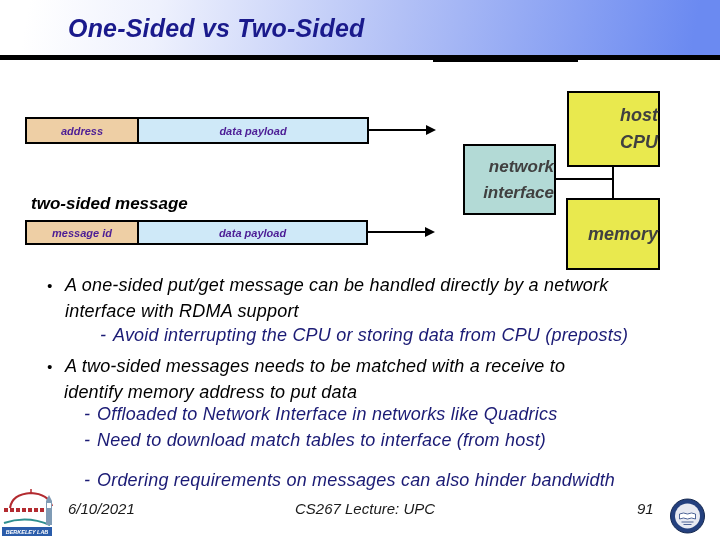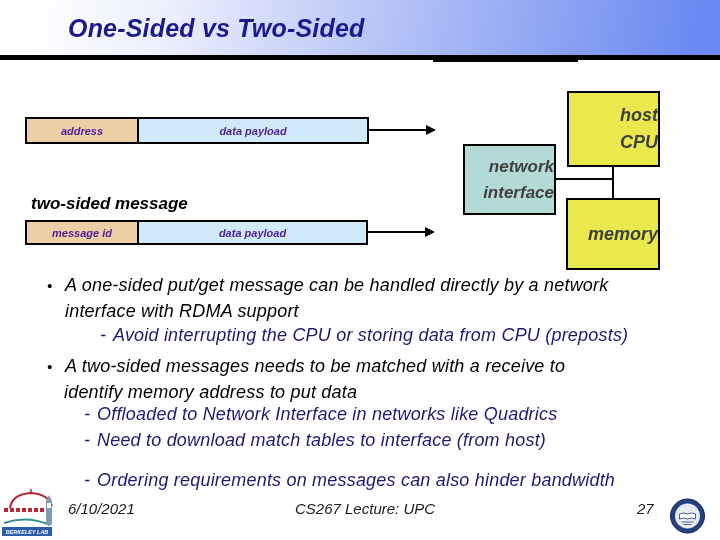--- a/index.html
+++ b/index.html
@@ -143,21 +143,21 @@
       <rect x="44" y="14" width="6" height="24" fill="#7f9bb5"></rect>
       <path d="M44,14 L47,8 L50,14 Z" fill="#7f9bb5"></path>
       <rect x="45" y="16" width="4" height="5" fill="#ffffff"></rect>
     </g>
     <rect x="0" y="40" width="50" height="9" fill="#2a5caa"></rect>
     <text x="25" y="47" text-anchor="middle" font-size="5.5" font-family="Liberation Sans, sans-serif" font-weight="bold" fill="#ffffff">BERKELEY LAB</text>
   </svg>
 
   <div class="footer-text f-date">6/10/2021</div>
   <div class="footer-text f-course">CS267 Lecture: UPC</div>
-  <div class="footer-text f-page">27</div>
+  <div class="footer-text f-page">91</div>
 
   <svg class="seal-right" viewBox="0 0 36 36">
     <circle cx="18" cy="18" r="17" fill="#24407e" stroke="#16294f" stroke-width="1"></circle>
     <circle cx="18" cy="18" r="12.5" fill="#e8eaf2"></circle>
     <path d="M10,16 Q14,14 18,16 Q22,14 26,16 L26,21 Q22,19 18,21 Q14,19 10,21 Z" fill="#ffffff" stroke="#24407e" stroke-width="0.8"></path>
     <line x1="12" y1="24" x2="24" y2="24" stroke="#24407e" stroke-width="0.8"></line>
     <line x1="14" y1="26.5" x2="22" y2="26.5" stroke="#24407e" stroke-width="0.8"></line>
   </svg>
 
 </div>

